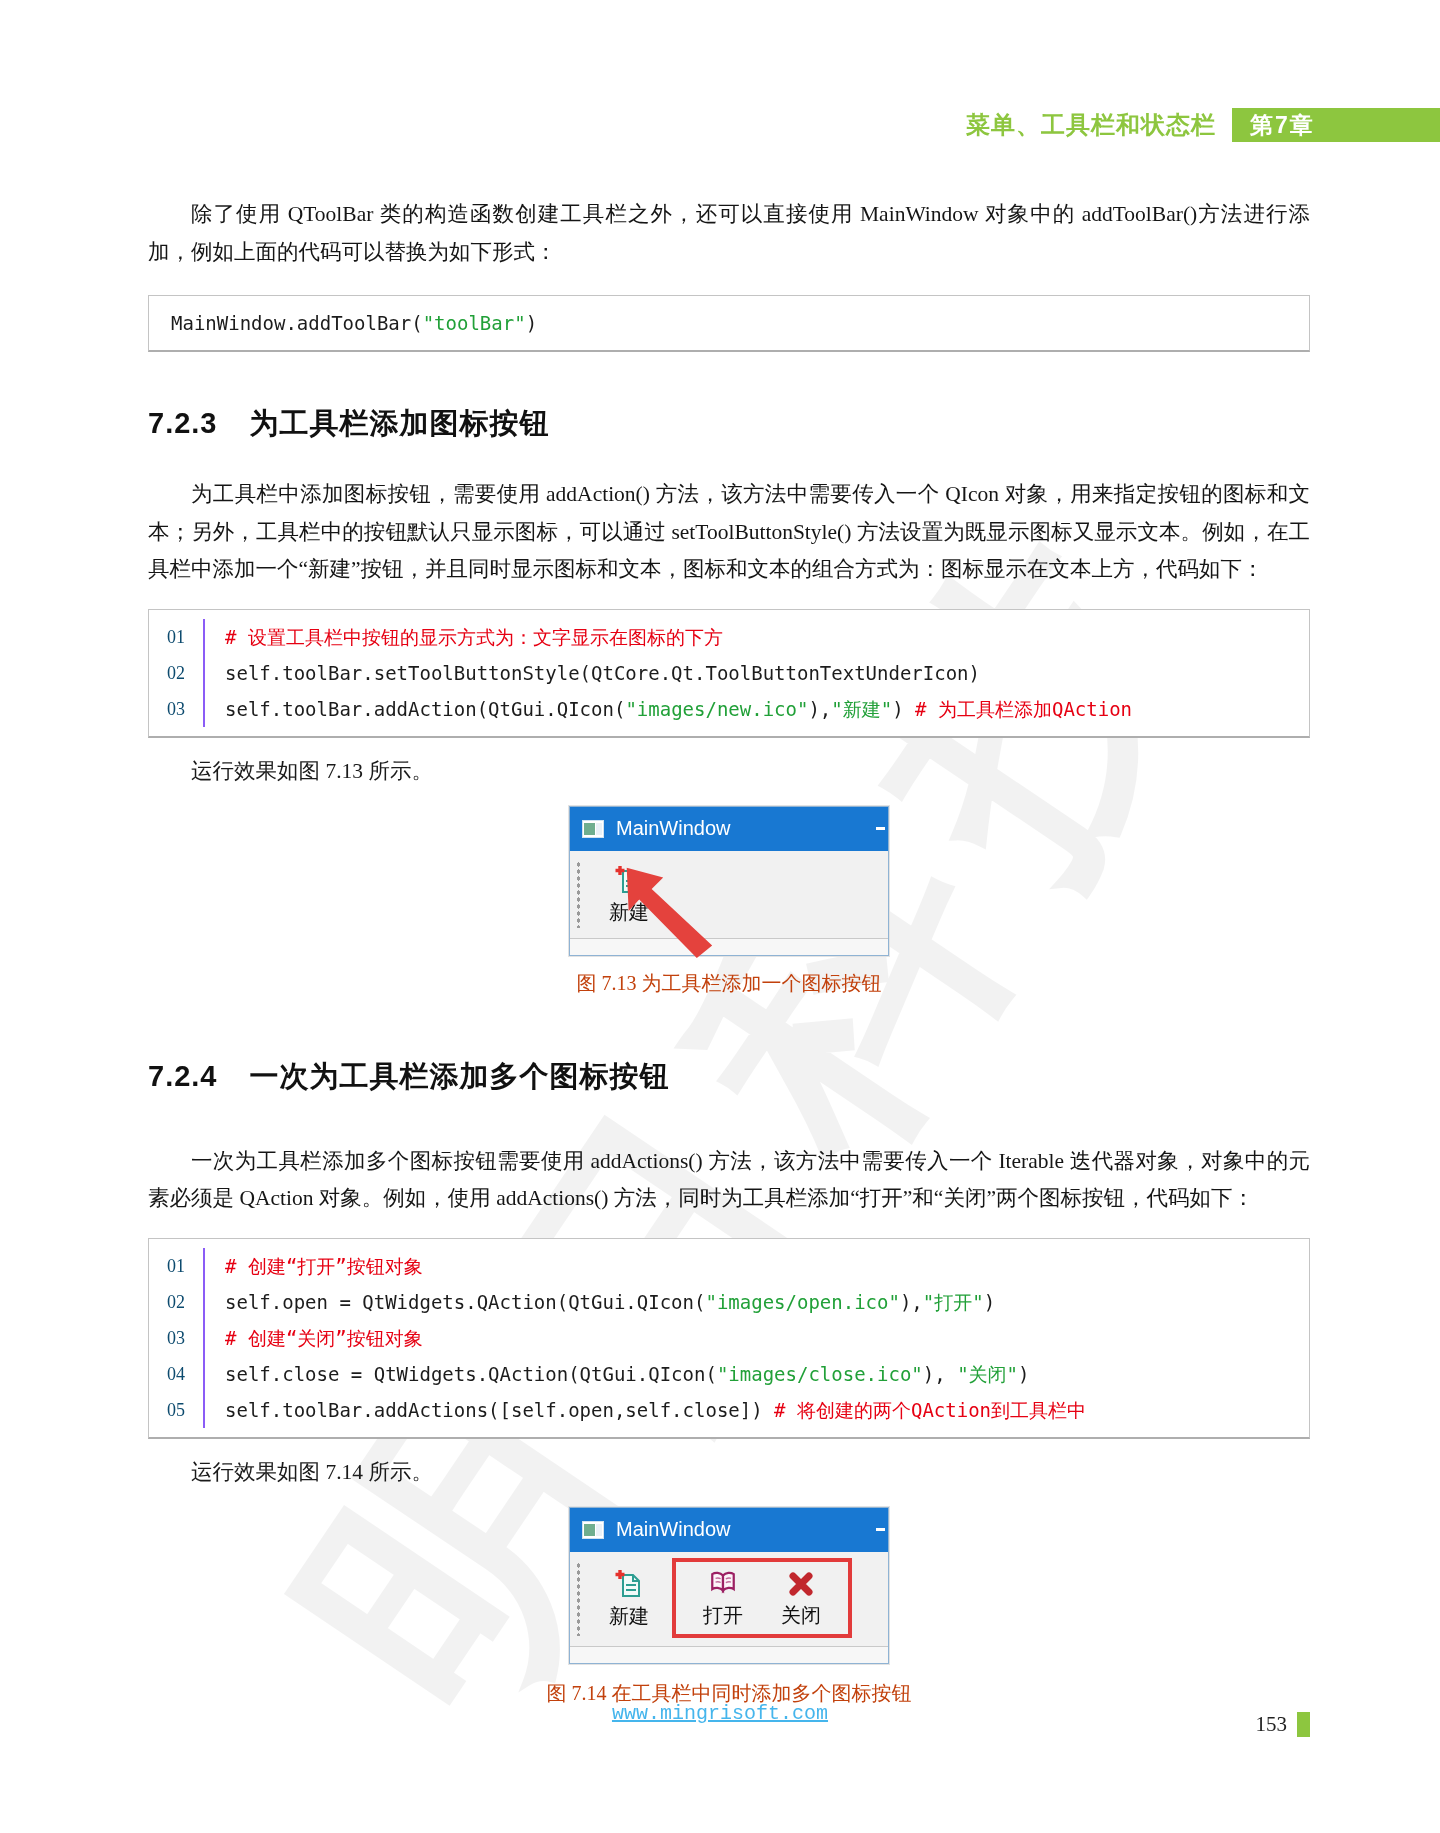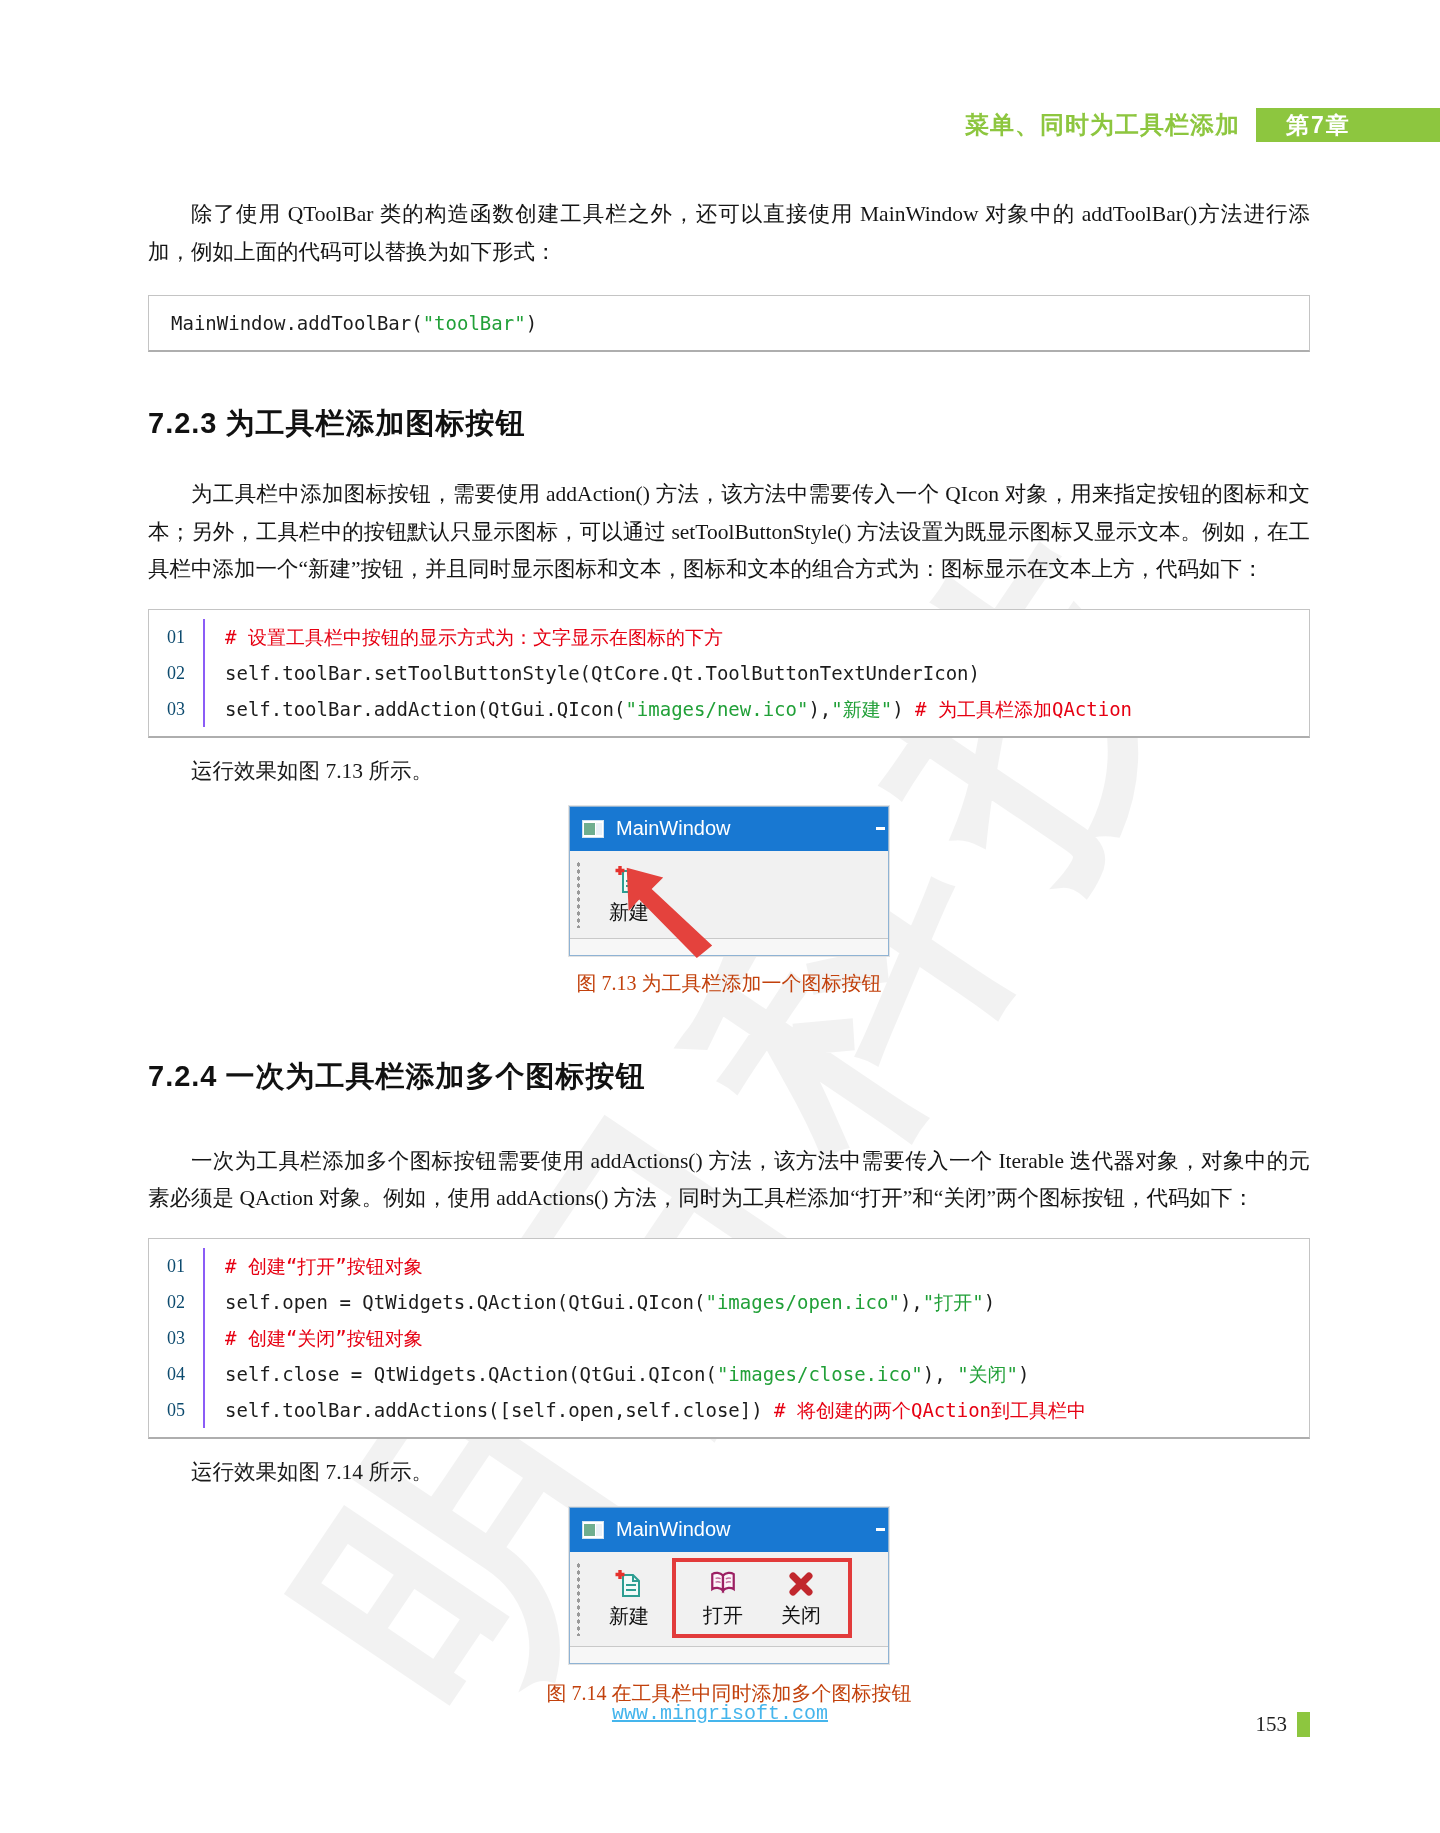--- a/index.html
+++ b/index.html
@@ -16,37 +16,37 @@
     color:rgba(130,130,130,0.10); letter-spacing:40px; white-space:nowrap;
     transform:rotate(-56deg); transform-origin:50% 50%; pointer-events:none; z-index:0;
   }
   
   .header { position:absolute; top:108px; right:0; display:flex; align-items:center; z-index:2; }
   .chapter-title {
     font-family:"Liberation Sans",sans-serif; font-size:24px; font-weight:bold;
     color:#8dc63f; margin-right:16px; letter-spacing:1px;
   }
   .chapter-badge {
-    width:184px; height:34px; background:#8dc63f; color:#ffffff;
+    width:208px; height:34px; background:#8dc63f; color:#ffffff;
     font-family:"Liberation Sans",sans-serif; font-size:23px; font-weight:bold;
-    line-height:34px; padding-left:30px; letter-spacing:2px;
+    line-height:34px; padding-left:18px; letter-spacing:2px;
   }
   
   .content { position:absolute; top:0; left:148px; width:1162px; z-index:1; }
   .para {
     font-size:21.5px; line-height:37.5px; text-align:justify;
     text-indent:2em; color:#151515;
   }
   .para-intro { margin-top:196px; }
   .run-note { font-size:21.5px; line-height:34px; text-indent:2em; }
   h2.section {
     font-family:"Liberation Sans",sans-serif; font-size:29px; font-weight:bold;
     color:#111; letter-spacing:1px;
   }
-  h2.section .sec-num { margin-right:8px; }
+  h2.section .sec-num { margin-right:32px; }
   .h723 { margin-top:52px; }
   .h724 { margin-top:60px; }
   .p2 { margin-top:32px; }
   .p3 { margin-top:46px; }
   
   .codeblock {
     margin-top:20px; background:#ffffff;
     border:1px solid #c4c4c4; border-bottom:2px solid #aeaeae;
     font-family:"DejaVu Sans Mono","Liberation Mono",monospace; font-size:19px;
     padding:9px 0;
@@ -119,21 +119,21 @@
   .pageno-bar { width:13px; height:25px; background:#8dc63f; margin-left:10px; }
 </style>
 </head>
 <body>
 
 <div class="page">
 
   <div class="watermark">明日科技</div>
 
   <div class="header">
-    <span class="chapter-title">菜单、同时为工具栏添加</span>
+    <span class="chapter-title">菜单、工具栏和状态栏</span>
     <span class="chapter-badge">第7章</span>
   </div>
 
   <div class="content">
 
     <p class="para para-intro">除了使用 QToolBar 类的构造函数创建工具栏之外，还可以直接使用 MainWindow 对象中的 addToolBar()方法进行添加，例如上面的代码可以替换为如下形式：</p>
 
     <div class="codeblock no-gutter cb1">
         <div class="code-row">
           <span class="code-text"><span class="tok-plain">MainWindow.addToolBar(</span><span class="tok-string">"toolBar"</span><span class="tok-plain">)</span></span>

